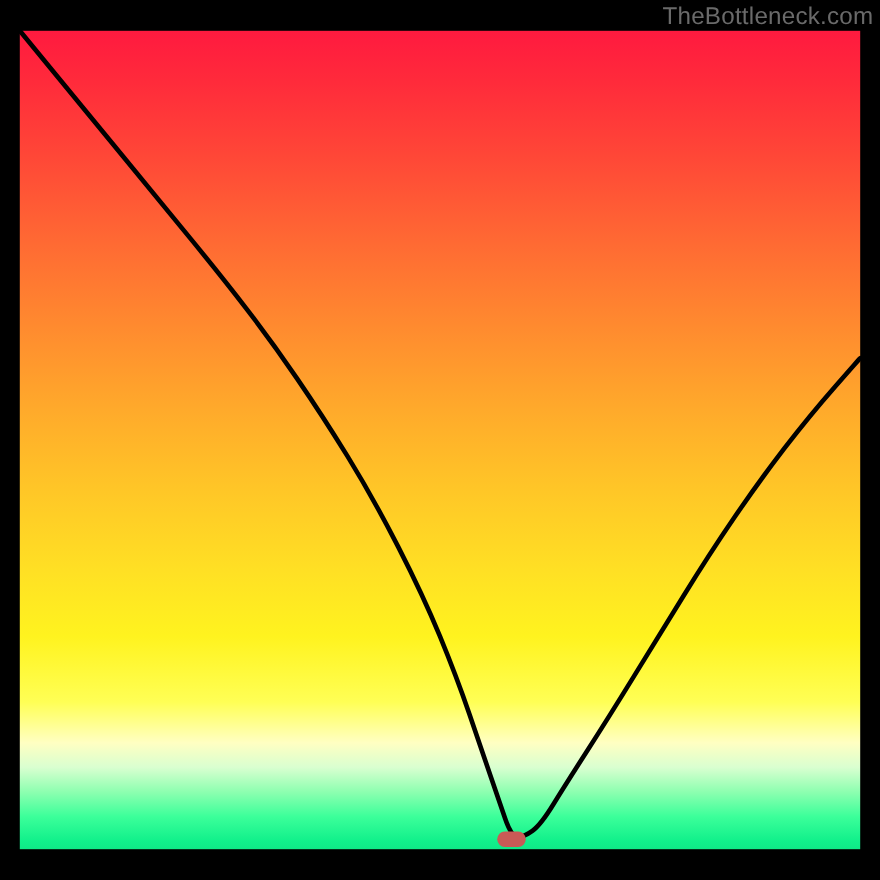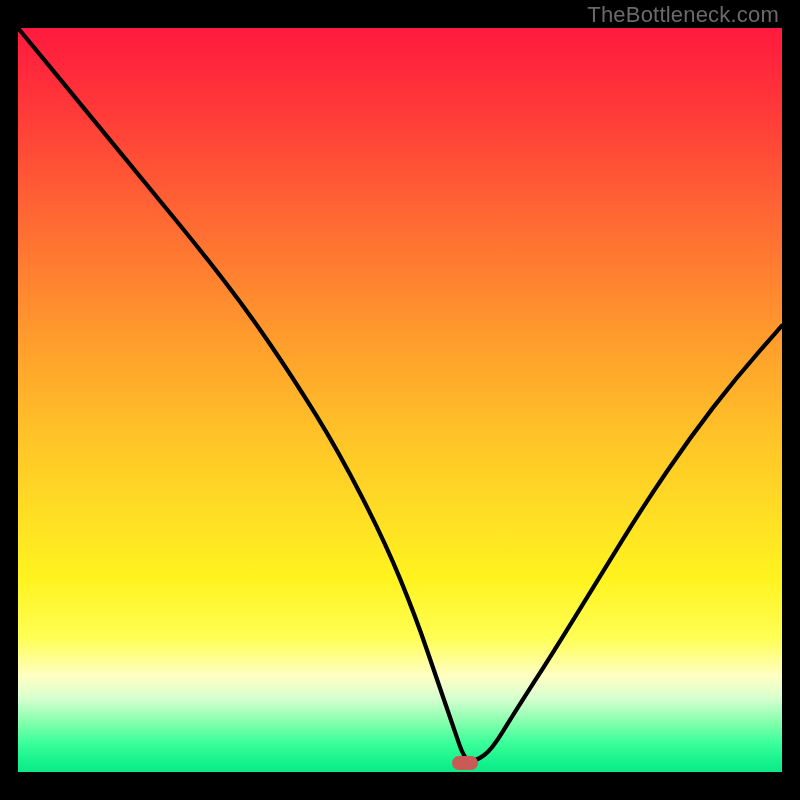--- a/index.html
+++ b/index.html
@@ -13,21 +13,21 @@
   }
   .frame {
     position: relative;
     width: 800px;
     height: 800px;
     background: #000;
   }
   .watermark {
     position: absolute;
     top: 2px;
-    right: 21px;
+    right: 6px;
     color: #6a6a6a;
     font-size: 22px;
     font-weight: 500;
     letter-spacing: 0.2px;
     z-index: 5;
   }
   .plot {
     position: absolute;
     left: 18px;
     top: 28px;

